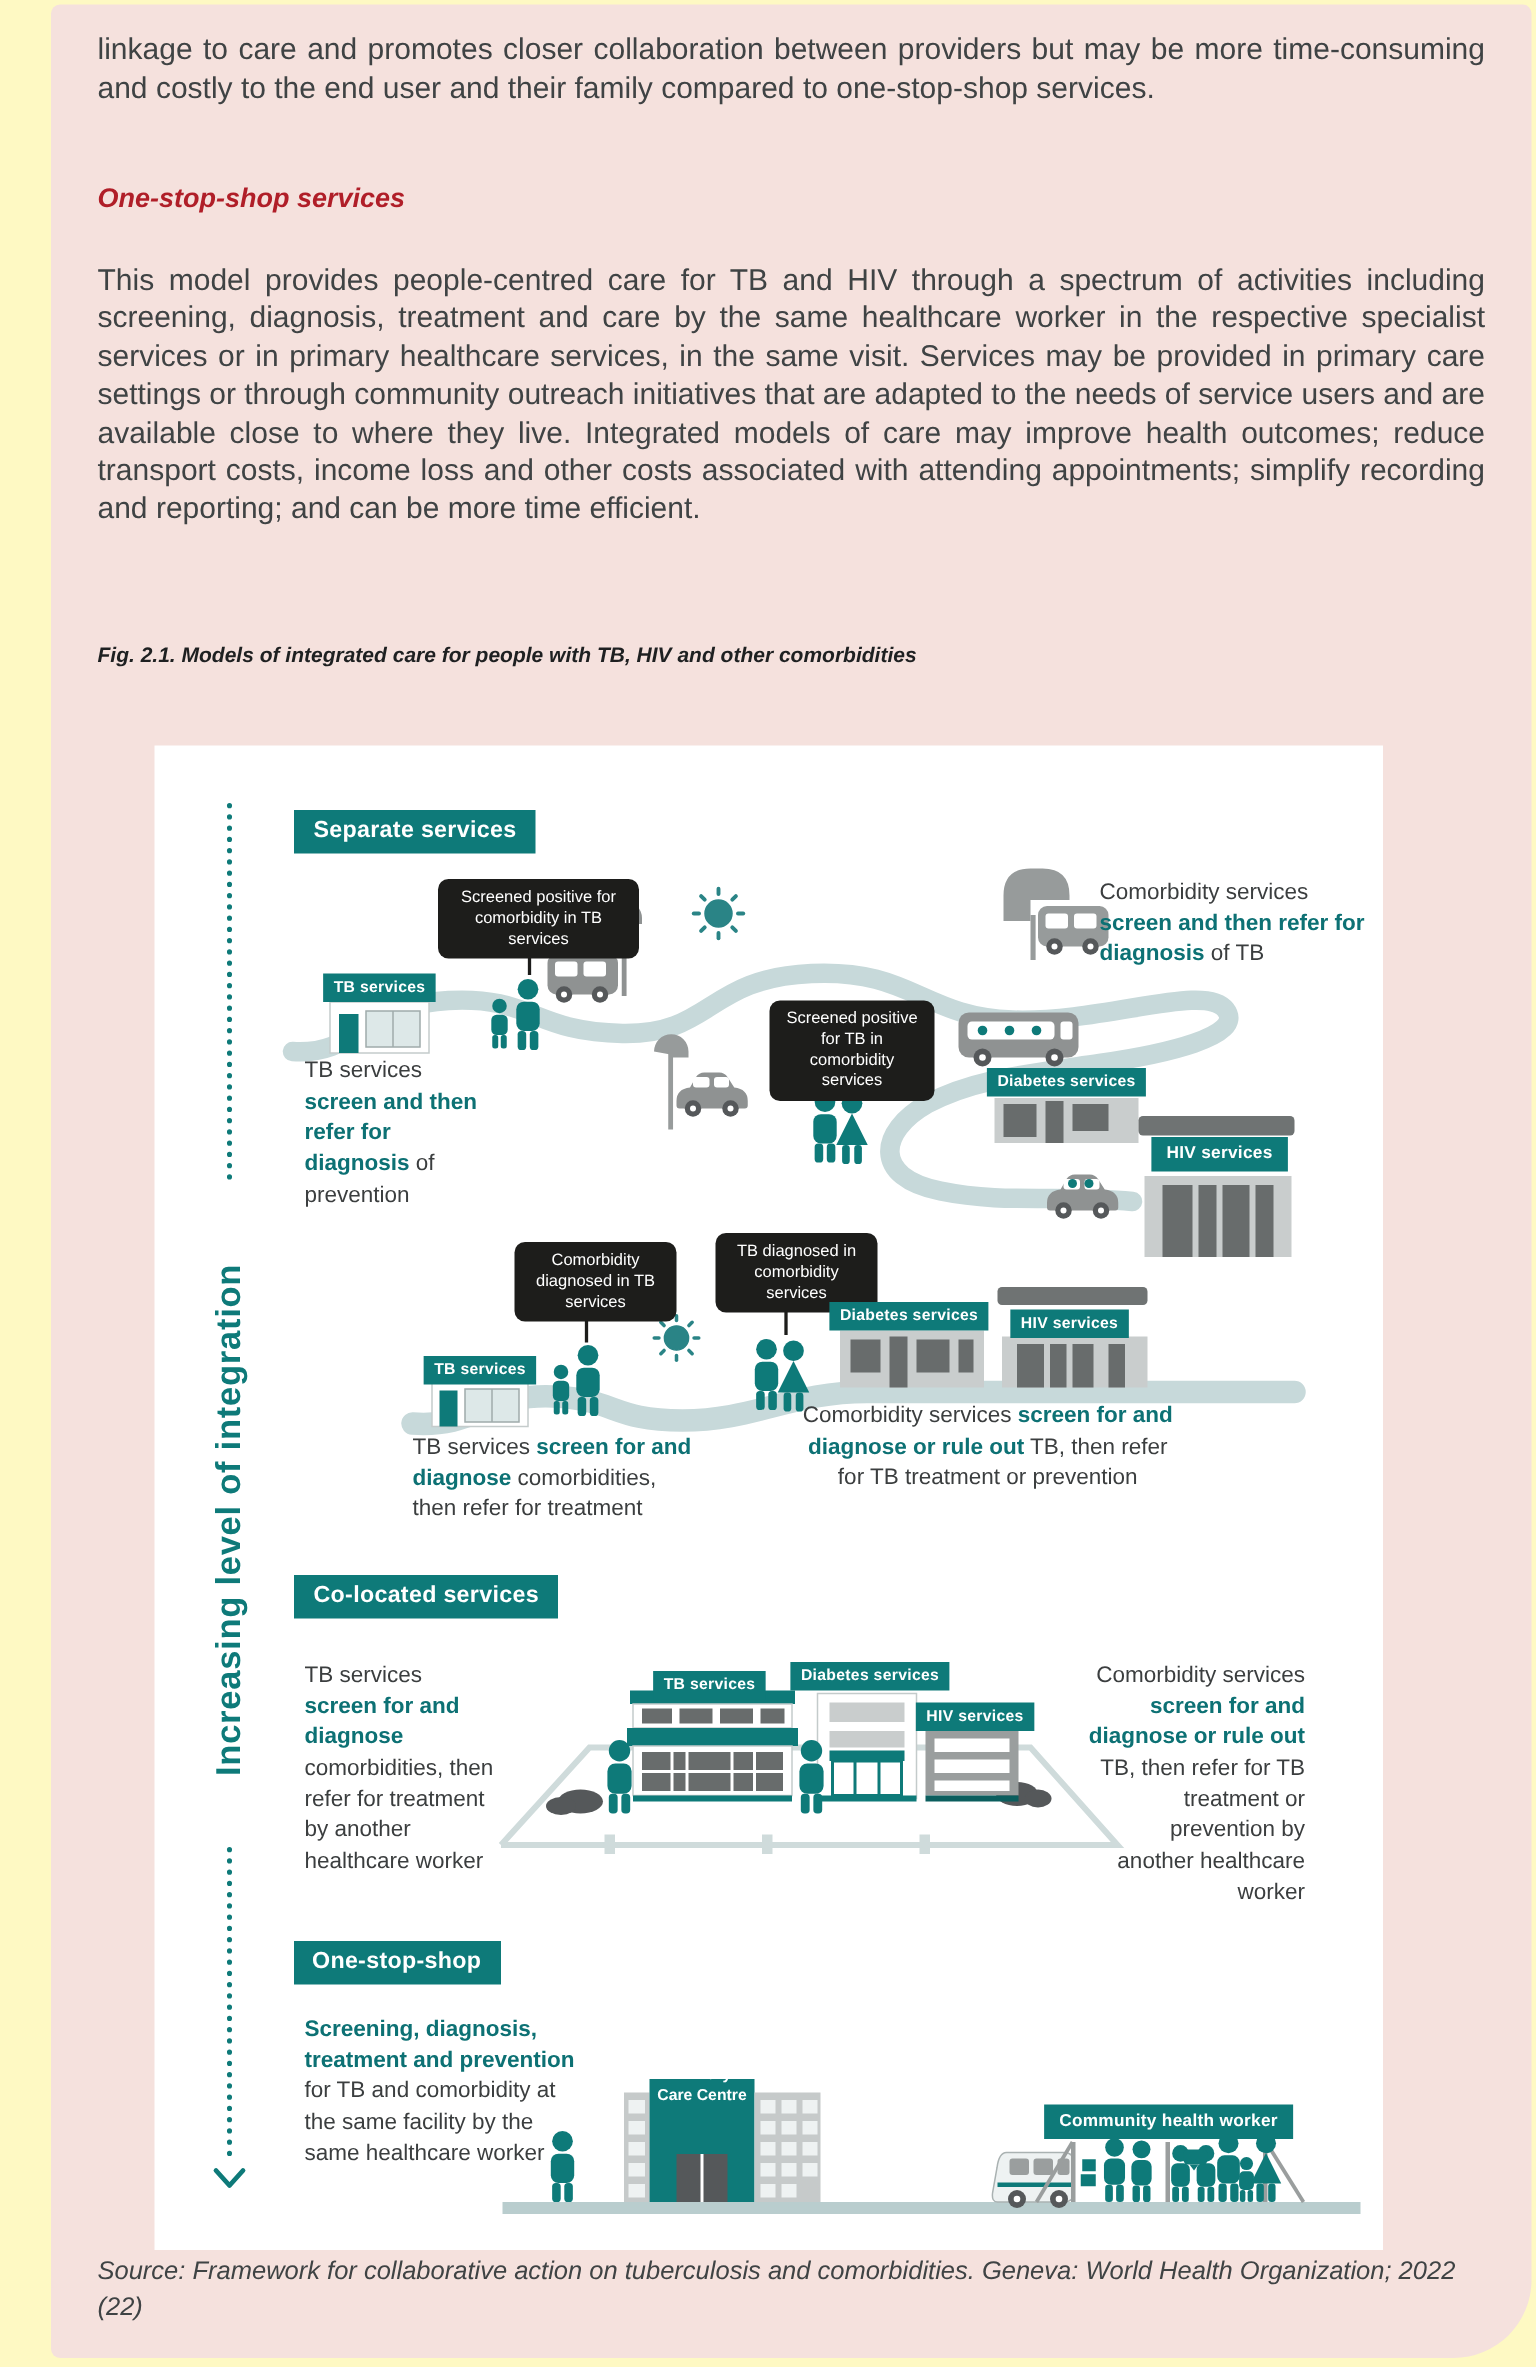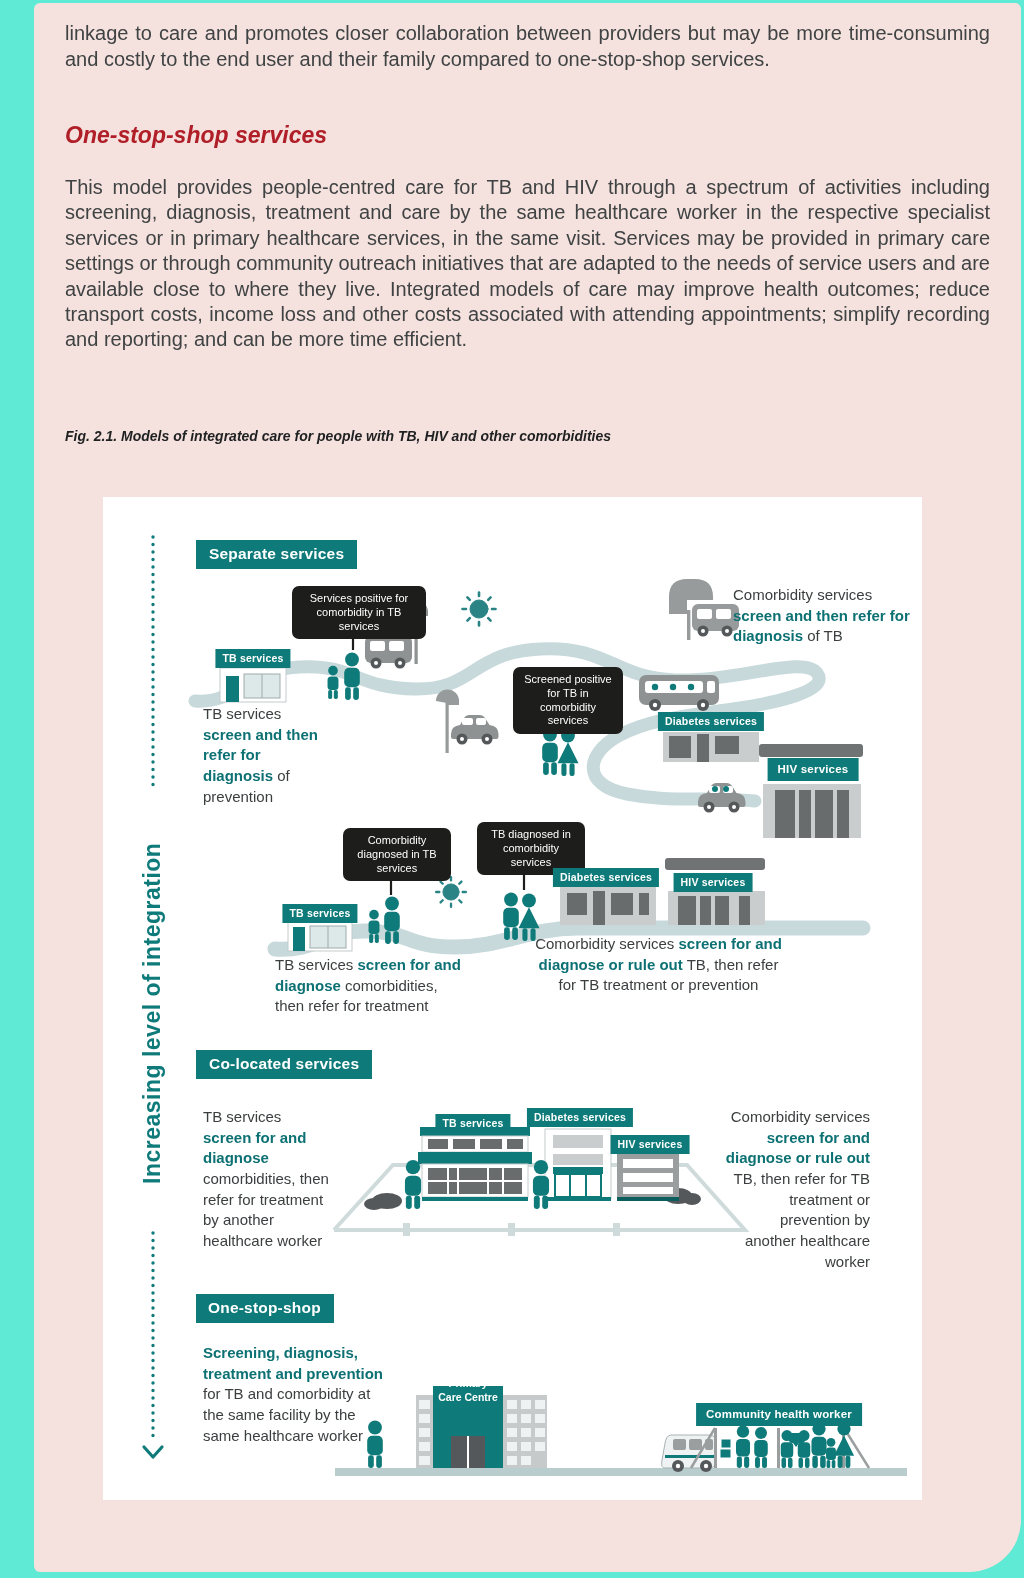--- a/index.html
+++ b/index.html
@@ -1,22 +1,22 @@
 <!DOCTYPE html>
 <html><head>
 <meta charset="utf-8">
 <style>
   html,body{margin:0;padding:0;}
   body{font-family:"Liberation Sans",sans-serif;background:#ffffff;}
-  #page{position:relative;width:1024px;height:1578px;background:#5eead4;overflow:hidden;}
+  #page{position:relative;width:1024px;height:1578px;background:#fef9c3;overflow:hidden;}
   #panel{position:absolute;left:34px;top:3px;width:987px;height:1569px;background:#f5e1dd;border-radius:6px 6px 52px 6px;}
   .para{position:absolute;left:65px;width:925px;font-size:20px;line-height:26px;color:#3f4344;text-align:justify;}
   #intro{top:20px;}
   #bodypara{top:175px;line-height:25.4px;}
-  #heading{position:absolute;left:65px;top:122px;font-size:23px;font-weight:bold;font-style:italic;color:#b01e28;}
+  #heading{position:absolute;left:65px;top:122px;font-size:18px;font-weight:bold;font-style:italic;color:#b01e28;}
   #caption{position:absolute;left:65px;top:428px;width:940px;font-size:14px;font-weight:bold;color:#1e2021;font-style:italic;}
   #source{position:absolute;left:65px;top:1502px;width:925px;font-size:17px;font-style:italic;color:#3f4344;line-height:24px;}
   #figure{position:absolute;left:103px;top:497px;width:819px;height:1003px;background:#ffffff;}
   #figart{position:absolute;left:0;top:0;}
   .sec{position:absolute;background:#0e7a79;color:#fff;font-size:15.5px;font-weight:bold;padding:5px 13px 6px;letter-spacing:.2px;}
   .bubble{position:absolute;background:#1d1d1b;color:#fff;font-size:11px;line-height:1.25;text-align:center;padding:6px 6px;border-radius:7px;}
   .plate{position:absolute;transform:translateX(-50%);background:#0e7a79;color:#fff;font-size:10.5px;font-weight:bold;white-space:nowrap;padding:3px 7px 4px;letter-spacing:.2px;}
   .plate.big{font-size:11.5px;padding:5px 10px 6px;}
   .note{position:absolute;font-size:15px;line-height:1.38;color:#3b3e3f;}
   .note b{color:#0d7174;}
@@ -316,21 +316,21 @@
         <use href="#personSkirt" transform="translate(741,971) scale(1.45)"></use>
       </g>
     </svg>
 
     <div class="axis">Increasing level of integration</div>
 
     <div class="sec" style="left:93px;top:43px;">Separate services</div>
     <div class="sec" style="left:93px;top:553px;">Co-located services</div>
     <div class="sec" style="left:93px;top:797px;padding-left:12px;">One-stop-shop</div>
 
-    <div class="bubble" style="left:189px;top:89px;width:122px;">Services positive for comorbidity in TB services</div>
+    <div class="bubble" style="left:189px;top:89px;width:122px;">Screened positive for comorbidity in TB services</div>
     <div class="bubble" style="left:410px;top:170px;width:98px;">Screened positive for TB in comorbidity services</div>
     <div class="bubble" style="left:240px;top:331px;width:96px;">Comorbidity diagnosed in TB services</div>
     <div class="bubble" style="left:374px;top:325px;width:96px;">TB diagnosed in comorbidity services</div>
 
     <div class="plate" style="left:150px;top:152px;">TB services</div>
     <div class="plate" style="left:608px;top:215px;">Diabetes services</div>
     <div class="plate big" style="left:710px;top:261px;">HIV services</div>
     <div class="plate" style="left:217px;top:407px;">TB services</div>
     <div class="plate" style="left:503px;top:371px;">Diabetes services</div>
     <div class="plate" style="left:610px;top:376px;">HIV services</div>
@@ -359,13 +359,14 @@
       <span>TB services </span><b>screen for and diagnose</b><span> comorbidities, then refer for treatment by another healthcare worker</span>
     </div>
     <div class="note" style="left:622px;top:610px;width:145px;text-align:right;">
       <span>Comorbidity services </span><b>screen for and diagnose or rule out</b><span> TB, then refer for TB treatment or prevention by another healthcare worker</span>
     </div>
     <div class="note" style="left:100px;top:846px;width:185px;">
       <b>Screening, diagnosis, treatment and prevention</b><span> for TB and comorbidity at the same facility by the same healthcare worker</span>
     </div>
   </div>
 
+  <div id="source">Source: Framework for collaborative action on tuberculosis and comorbidities. Geneva: World Health Organization; 2022 (22)</div>
 </div>
 
 </body></html>

